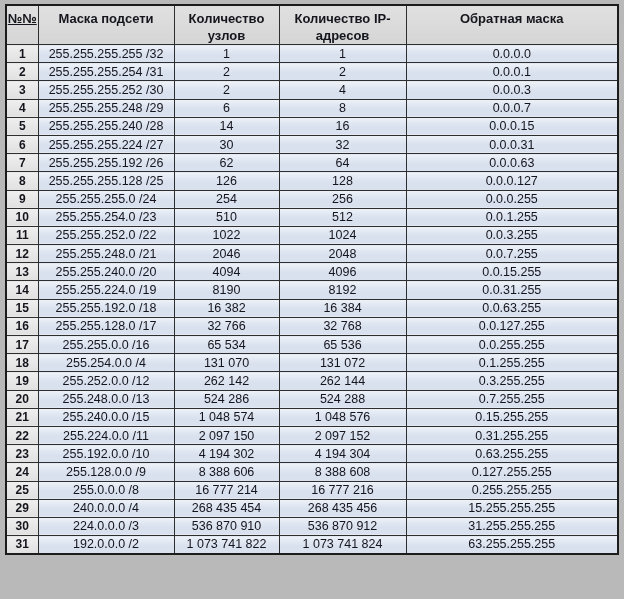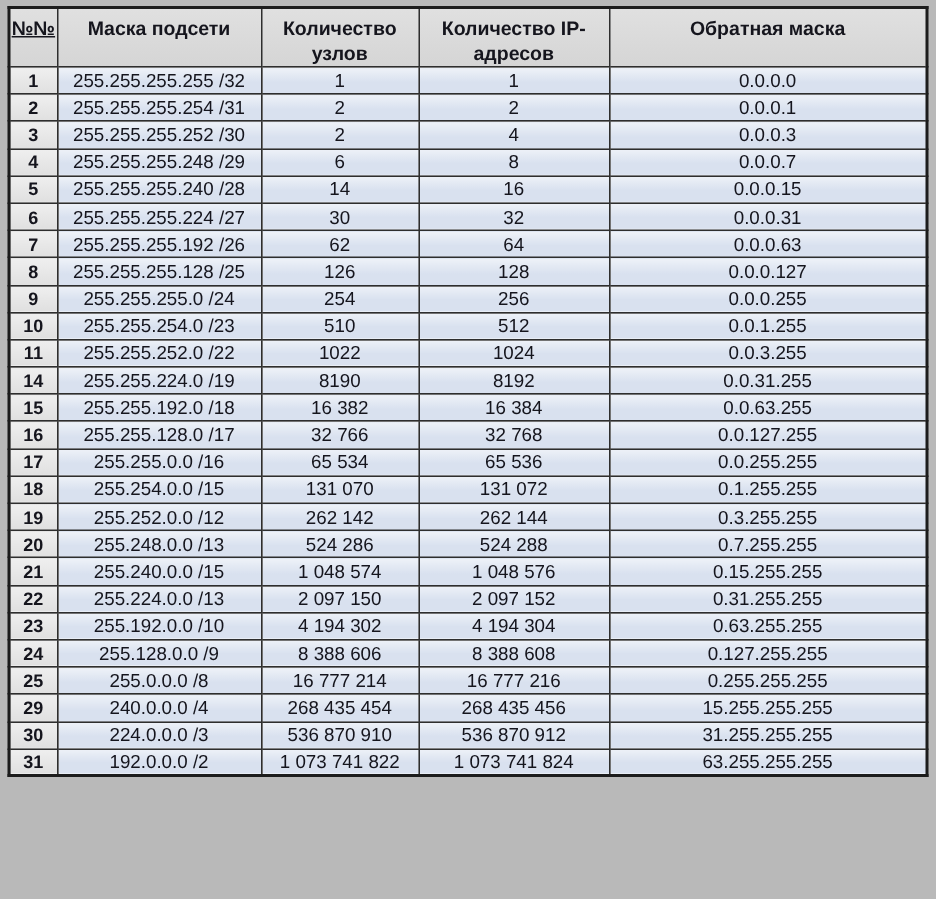--- a/index.html
+++ b/index.html
@@ -162,20 +162,34 @@
     <td>0.0.1.255</td>
   </tr>
         <tr>
     <td class="num">11</td>
     <td>255.255.252.0 /22</td>
     <td>1022</td>
     <td>1024</td>
     <td>0.0.3.255</td>
   </tr>
         <tr>
+    <td class="num">12</td>
+    <td>255.255.248.0 /21</td>
+    <td>2046</td>
+    <td>2048</td>
+    <td>0.0.7.255</td>
+  </tr>
+        <tr>
+    <td class="num">13</td>
+    <td>255.255.240.0 /20</td>
+    <td>4094</td>
+    <td>4096</td>
+    <td>0.0.15.255</td>
+  </tr>
+        <tr>
     <td class="num">14</td>
     <td>255.255.224.0 /19</td>
     <td>8190</td>
     <td>8192</td>
     <td>0.0.31.255</td>
   </tr>
         <tr>
     <td class="num">15</td>
     <td>255.255.192.0 /18</td>
     <td>16 382</td>
@@ -191,21 +205,21 @@
   </tr>
         <tr>
     <td class="num">17</td>
     <td>255.255.0.0 /16</td>
     <td>65 534</td>
     <td>65 536</td>
     <td>0.0.255.255</td>
   </tr>
         <tr>
     <td class="num">18</td>
-    <td>255.254.0.0 /15</td>
+    <td>255.254.0.0 /4</td>
     <td>131 070</td>
     <td>131 072</td>
     <td>0.1.255.255</td>
   </tr>
         <tr>
     <td class="num">19</td>
     <td>255.252.0.0 /12</td>
     <td>262 142</td>
     <td>262 144</td>
     <td>0.3.255.255</td>
@@ -219,21 +233,21 @@
   </tr>
         <tr>
     <td class="num">21</td>
     <td>255.240.0.0 /15</td>
     <td>1 048 574</td>
     <td>1 048 576</td>
     <td>0.15.255.255</td>
   </tr>
         <tr>
     <td class="num">22</td>
-    <td>255.224.0.0 /13</td>
+    <td>255.224.0.0 /11</td>
     <td>2 097 150</td>
     <td>2 097 152</td>
     <td>0.31.255.255</td>
   </tr>
         <tr>
     <td class="num">23</td>
     <td>255.192.0.0 /10</td>
     <td>4 194 302</td>
     <td>4 194 304</td>
     <td>0.63.255.255</td>

